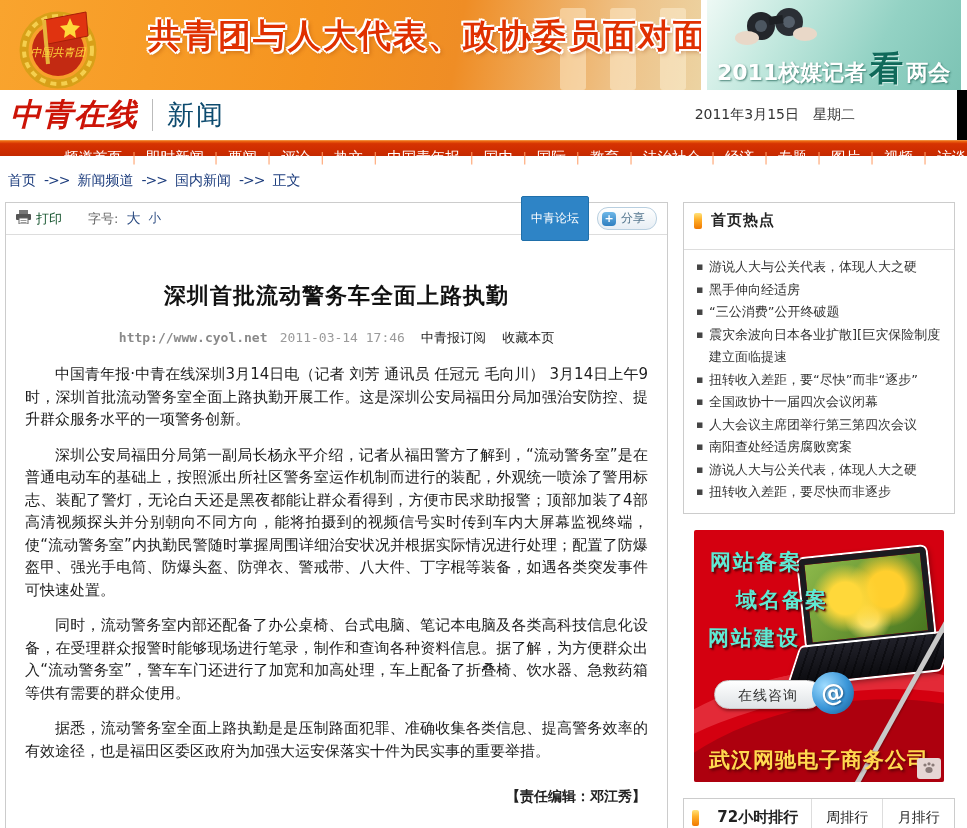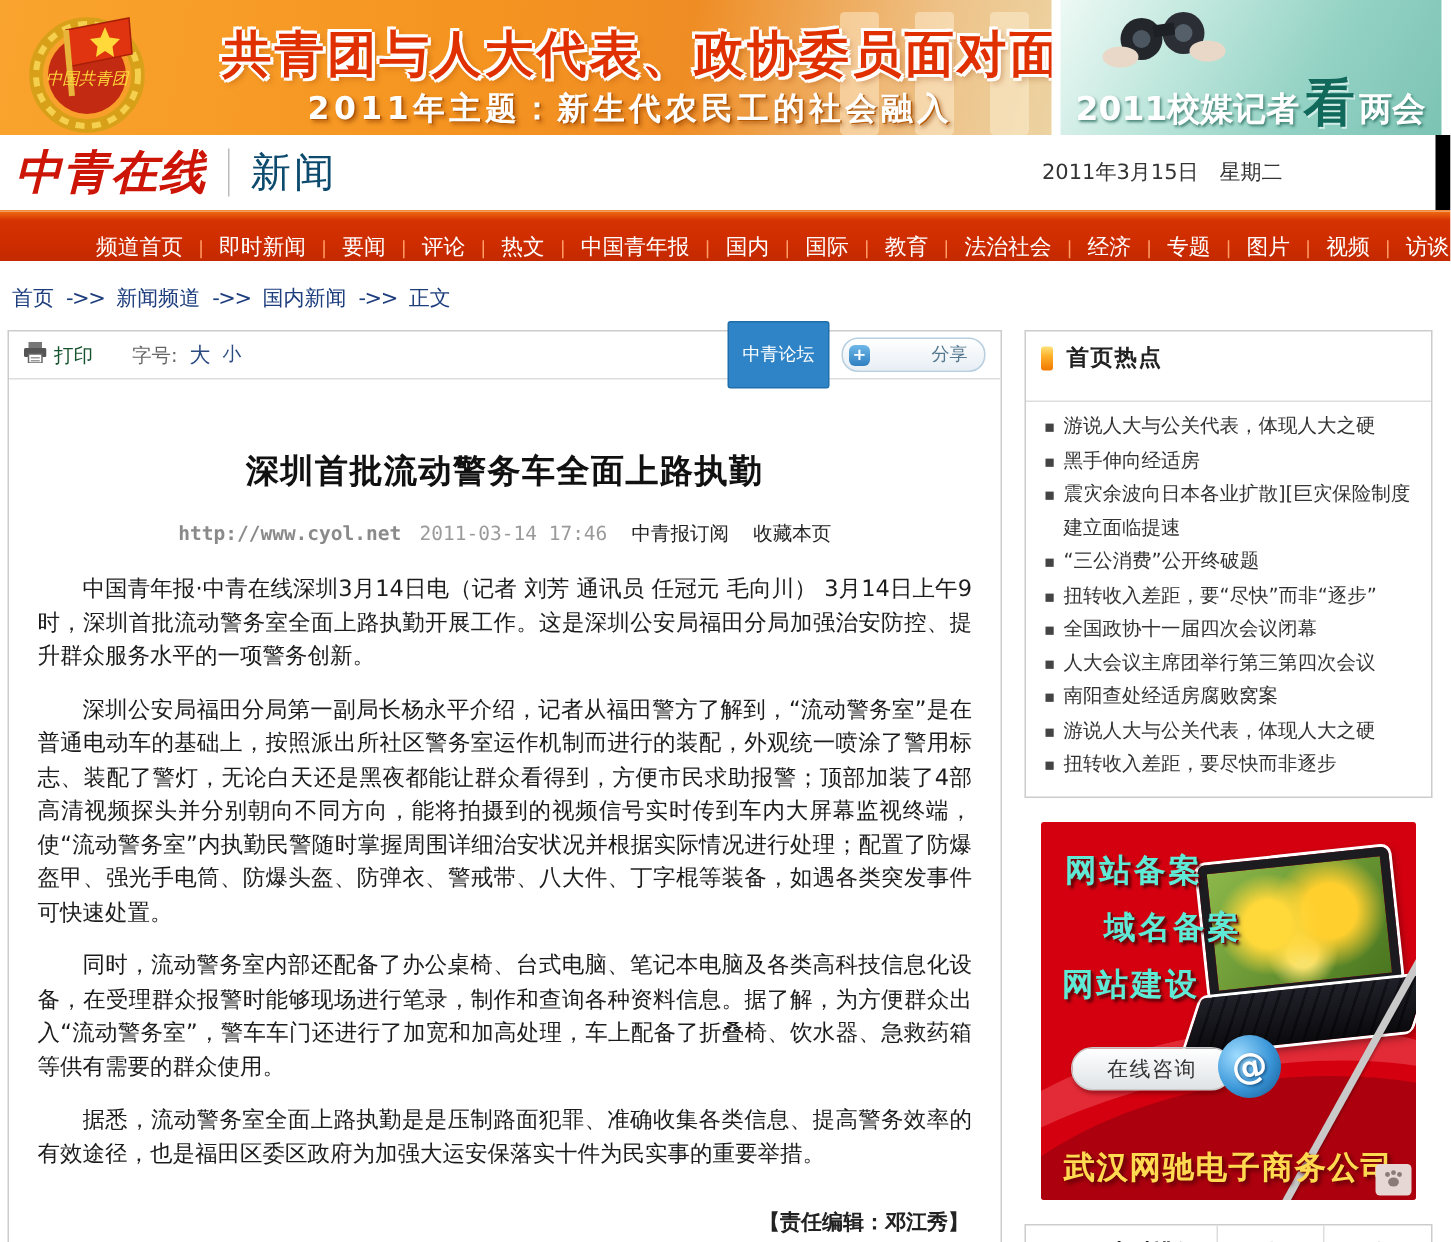--- a/index.html
+++ b/index.html
@@ -39,21 +39,21 @@
   .siteheader { position:relative; height:50px; display:flex; align-items:center; }
   .logo-cn { font-size:31px; font-weight:bold; font-style:italic; color:#cc1407; margin-left:10px;
              font-family:"DejaVu Serif","Liberation Serif",serif; letter-spacing:1px; cursor:pointer; }
   .logo-divider { width:1px; height:32px; background:#bbb; margin:0 14px; }
   .section-name { font-size:27px; color:#0c4a6e; letter-spacing:2px; }
   .header-date { margin-left:auto; margin-right:112px; font-size:14px; color:#333; }
   .header-black { position:absolute; right:0; top:0; width:10px; height:50px; background:#000; }
 
   
   .mainnav {
-    height:34px; line-height:45px; padding-left:64px; white-space:nowrap;
+    height:16px; line-height:32px; padding-left:64px; white-space:nowrap;
     background:linear-gradient(180deg,#ef6b12 0%,#d63302 18%,#cf2d00 60%,#c42900 100%);
     border-top:1px solid #f08a3a;
   }
   .nav-item { color:#fff; font-size:14.5px; text-decoration:none; cursor:pointer; }
   .nav-sep { color:#ff9d66; margin:0 10px; font-size:12px; }
 
   
   .breadcrumb { padding:16px 0 12px 8px; font-size:14px; color:#1d3d7d; }
   .crumb { color:#1d3d7d; text-decoration:none; cursor:pointer; }
   .crumb-sep { margin:0 8px; color:#1d3d7d; letter-spacing:-1px; }
@@ -66,21 +66,21 @@
   .tb-print-label { font-size:13px; color:#14532d; margin-left:5px; }
   .tb-font { font-size:13px; color:#666; margin-left:26px; }
   .tb-size { font-size:14px; color:#2a4a80; margin-left:8px; cursor:pointer; }
   .tb-size.small { font-size:12.5px; }
   .tb-right { margin-left:auto; display:flex; align-items:center; }
   .forum-btn { background:#2e84c6; border:1px solid #1f6faa; color:#fff; font-size:12px; padding:13px 9px; border-radius:2px; cursor:pointer; }
   .share-btn { margin-left:8px; display:flex; align-items:center; border:1px solid #b8cfe0; border-radius:11px;
                background:linear-gradient(#ffffff,#e7eef4); padding:2px 11px 2px 4px; cursor:pointer; }
   .share-plus { width:14px; height:14px; border-radius:4px; background:linear-gradient(#6db7e8,#2f7fc0); color:#fff;
                 font-size:11px; line-height:14px; text-align:center; font-weight:bold; margin-right:5px; }
-  .share-label { font-size:12px; color:#55778f;margin-left:36px; }
+  .share-label { font-size:12px; color:#55778f; }
 
   
   .article { padding:0 19px; }
   .article-title { margin-top:46px; text-align:center; font-size:22px; font-weight:bold; color:#111; letter-spacing:1px; }
   .article-meta { margin-top:18px; text-align:center; font-size:13px; white-space:nowrap; }
   .meta-url { color:#8a8a8a; font-weight:bold; font-family:"DejaVu Sans Mono","Liberation Mono",monospace; }
   .meta-time { color:#9a9a9a; margin-left:8px; font-family:"DejaVu Sans Mono","Liberation Mono",monospace; }
   .meta-link { color:#222; margin-left:12px; text-decoration:none; cursor:pointer;font-family:Liberation Serif, serif; }
   .article-body { margin-top:16px; }
   .article-body p { font-size:15px; line-height:22.5px; color:#1c1c1c; text-indent:2em; text-align:justify; margin-top:13px; }
@@ -153,21 +153,20 @@
           <circle cx="44" cy="48" r="34" fill="none" stroke="#d8a018" stroke-width="9"></circle>
           <circle cx="44" cy="48" r="34" fill="none" stroke="#f5cf4e" stroke-width="4" stroke-dasharray="6 5"></circle>
           <circle cx="44" cy="48" r="26" fill="#c32a12"></circle>
           <path d="M30 18 L72 10 L74 34 L34 42 Z" fill="#e03310" stroke="#a81f08" stroke-width="1"></path>
           <path d="M30 18 L34 62" stroke="#e8b43a" stroke-width="4"></path>
           <path d="M56 16 l3 7 7 1 -5 5 1 7 -6 -4 -6 4 1 -7 -5 -5 7 -1 z" fill="#ffd83a"></path>
           <text x="44" y="54" font-size="11" fill="#ffd83a" text-anchor="middle" font-style="italic">中国共青团</text>
         </svg>
       </span>
       <div class="banner-main">共青团与人大代表、政协委员面对面</div>
-      <div class="banner-sub">2011年主题：新生代农民工的社会融入</div>
     </div>
     <div class="banner-right">
       <span class="binoculars">
         <svg width="90" height="42" viewBox="0 0 90 42">
           <circle cx="28" cy="20" r="14" fill="#23262b"></circle>
           <circle cx="56" cy="16" r="14" fill="#2b2f35"></circle>
           <circle cx="28" cy="20" r="6" fill="#4c5660"></circle>
           <circle cx="56" cy="16" r="6" fill="#555f6a"></circle>
           <rect x="36" y="10" width="14" height="8" fill="#1d2024" transform="rotate(-8 43 14)"></rect>
           <ellipse cx="14" cy="32" rx="12" ry="7" fill="#e9d8c8"></ellipse>
@@ -240,22 +239,22 @@
 
     <div class="sidebar">
       <div class="hotbox">
         <div class="hotbox-header">
           <span class="flame-bar"></span>
           <span class="hotbox-title">首页热点</span>
         </div>
         <ul class="hotlist">
             <li>游说人大与公关代表，体现人大之硬</li>
             <li>黑手伸向经适房</li>
+            <li>“三公消费”公开终破题</li>
             <li>震灾余波向日本各业扩散][巨灾保险制度建立面临提速</li>
-            <li>“三公消费”公开终破题</li>
             <li>扭转收入差距，要“尽快”而非“逐步”</li>
             <li>全国政协十一届四次会议闭幕</li>
             <li>人大会议主席团举行第三第四次会议</li>
             <li>南阳查处经适房腐败窝案</li>
             <li>游说人大与公关代表，体现人大之硬</li>
             <li>扭转收入差距，要尽快而非逐步</li>
           </ul>
       </div>
 
       <div class="adbox">

